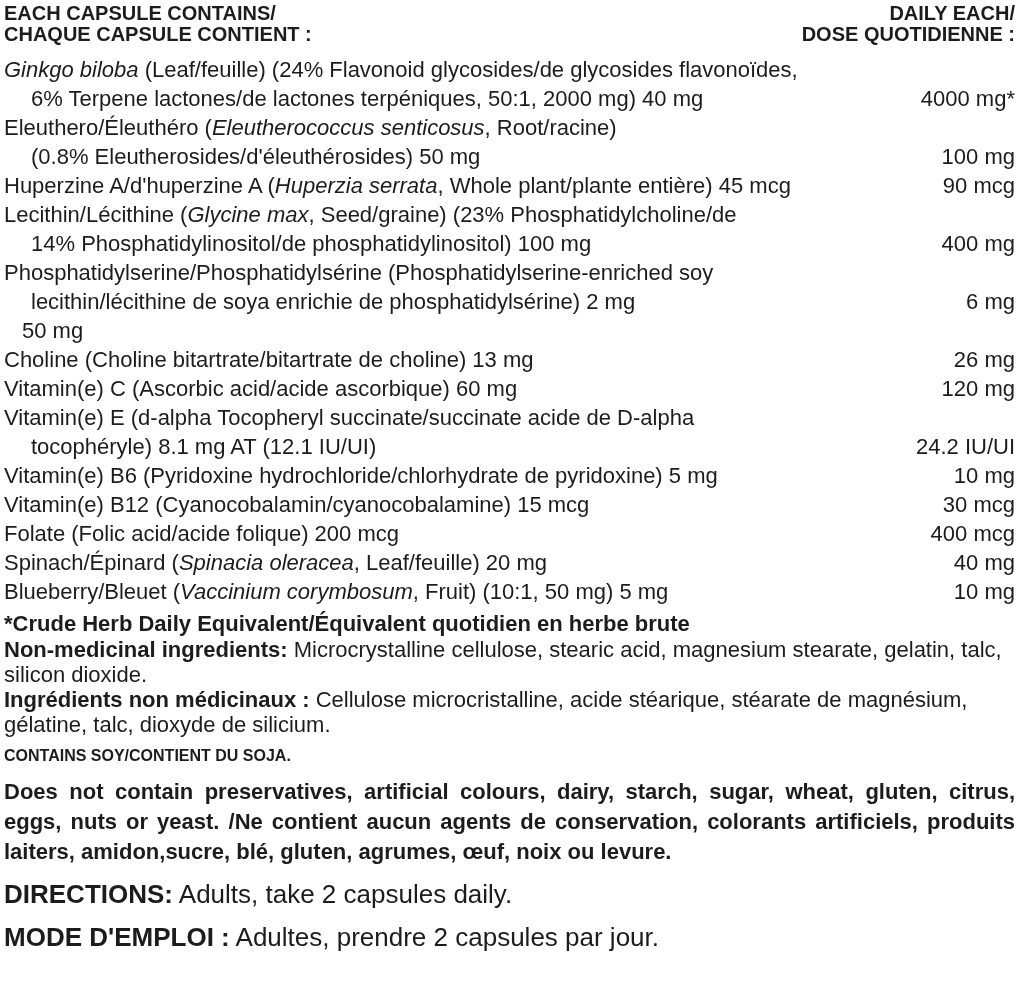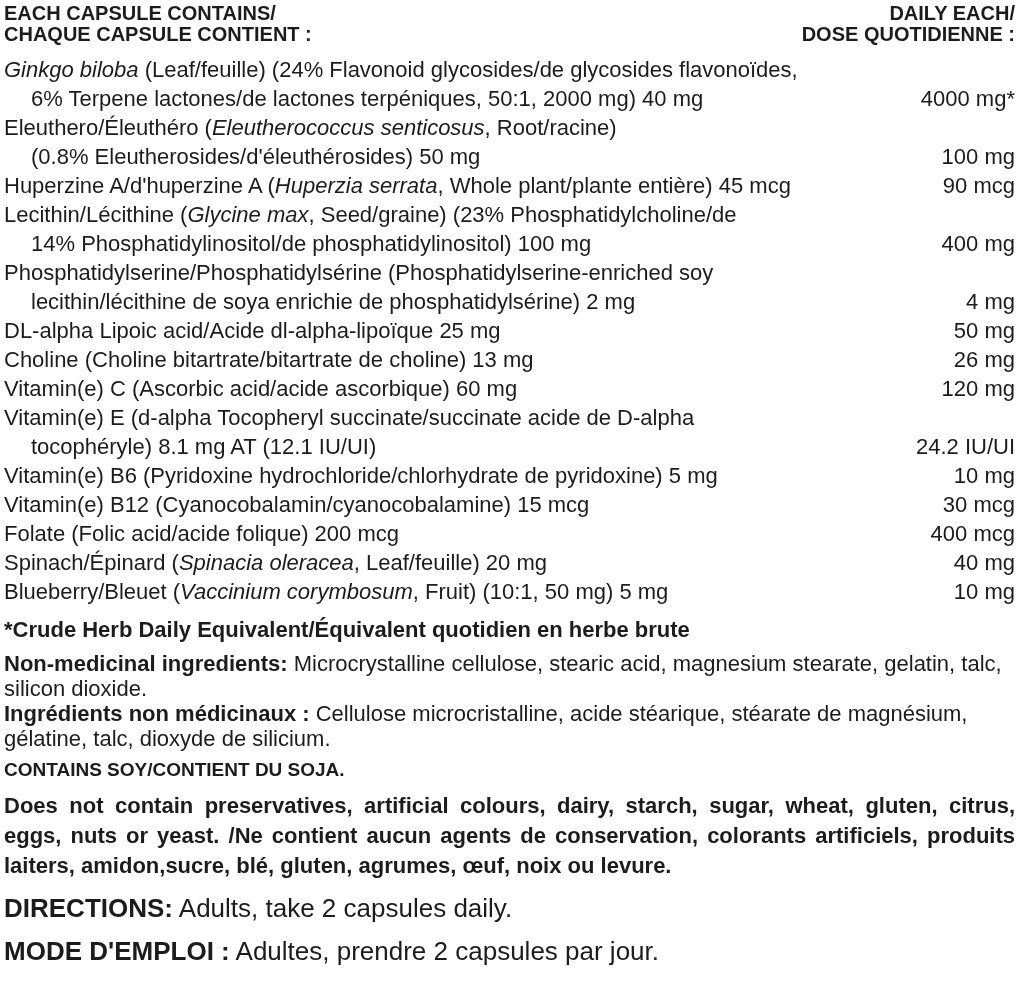--- a/index.html
+++ b/index.html
@@ -51,35 +51,34 @@
     flex-shrink: 0;
     padding-left: 18px;
     text-align: center;
     white-space: nowrap;
   }
   
   .footnote {
     font-weight: bold;
     font-size: 22px;
     line-height: 27px;
-    margin-top: 10px;
+    margin-top: 4px;
   }
   .nm-para {
     font-size: 22px;
     line-height: 25px;
   }
   .nm-para.first {
-    margin-top: 8px;
   }
   .nm-label {
     font-weight: bold;
   }
   .contains-line {
     font-weight: bold;
-    font-size: 19px;
+    font-size: 16px;
     line-height: 26px;
     margin-top: 6px;
   }
   .allergen {
     font-weight: bold;
     font-size: 22px;
     line-height: 30px;
     text-align: justify;
     margin-top: 8px;
   }
@@ -141,26 +140,25 @@
           <span class="ing-text"><span>14% Phosphatidylinositol/de phosphatidylinositol) 100 mg</span></span>
           <span class="ing-dose">400 mg</span>
         </div>
       </div>
       <div class="ing">
         <div class="ing-line">
           <span class="ing-text"><span>Phosphatidylserine/Phosphatidylsérine (Phosphatidylserine-enriched soy</span></span>
         </div>
         <div class="ing-line indent">
           <span class="ing-text"><span>lecithin/lécithine de soya enrichie de phosphatidylsérine) 2 mg</span></span>
-          <span class="ing-dose">4 mg</span>
-        </div>
-      </div>
-      <div class="ing">
-        <div class="ing-line">
-          <span class="ing-text"><span>DL-alpha Lipoic acid/Acide dl-alpha-lipoïque 25 mg</span></span>
+          <span class="ing-dose">6 mg</span>
+        </div>
+      </div>
+      <div class="ing">
+        <div class="ing-line">
           <span class="ing-dose">50 mg</span>
         </div>
       </div>
       <div class="ing">
         <div class="ing-line">
           <span class="ing-text"><span>Choline (Choline bitartrate/bitartrate de choline) 13 mg</span></span>
           <span class="ing-dose">26 mg</span>
         </div>
       </div>
       <div class="ing">

